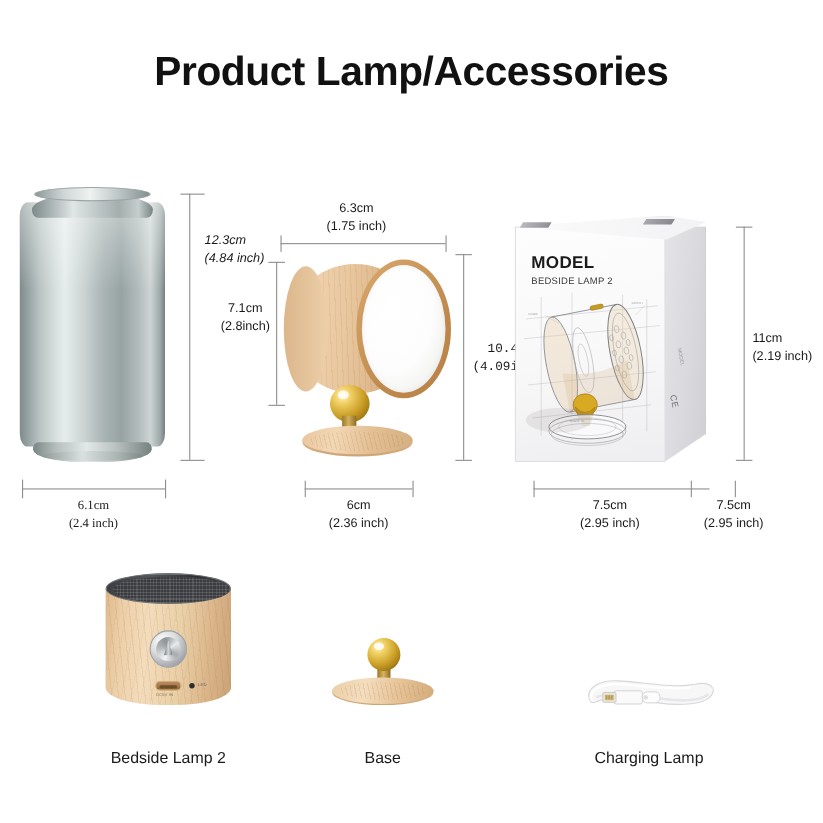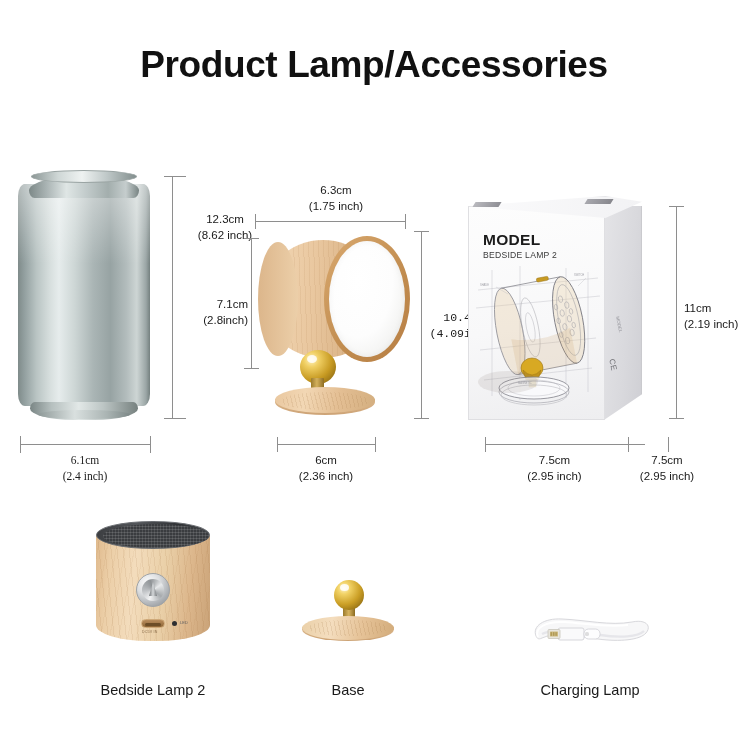--- a/index.html
+++ b/index.html
@@ -302,23 +302,23 @@
       <div class="can-body"></div>
       <div class="can-neck"></div>
       <div class="can-lid"></div>
       <div class="can-bottom"></div>
       <div class="can-bottom-rim"></div>
     </div>
 
     <div class="vline" style="left:172px; top:176px; height:242px;"></div>
     <div class="tick-h" style="left:164px; top:176px; width:22px;"></div>
     <div class="tick-h" style="left:164px; top:418px; width:22px;"></div>
-    <div class="dimtext" style="left:186px; top:211px; width:78px; text-align:center;">
+    <div class="dimtext" style="left:186px; top:211px; width:78px; text-align:left;font-style:italic;">
       <div>12.3cm</div>
-      <div>(8.62 inch)</div>
+      <div>(4.84 inch)</div>
     </div>
 
     <div class="hline" style="left:20px; top:444px; width:130px;"></div>
     <div class="tick-v" style="left:20px; top:436px; height:17px;"></div>
     <div class="tick-v" style="left:150px; top:436px; height:17px;"></div>
     <div class="dimtext" style="left:25px; top:452px; width:120px;font-family:Liberation Serif, serif;">
       <div>6.1cm</div>
       <div>(2.4 inch)</div>
     </div>
   </div>
@@ -332,32 +332,32 @@
       <div class="lamp-face-ring"></div>
       <div class="lamp-face"></div>
       <div class="lamp-ball"></div>
       <div class="lamp-ball-hl"></div>
       <div class="lamp-post"></div>
       <div class="lamp-base-side"></div>
       <div class="lamp-base-top"></div>
       <div class="lamp-base-grain"></div>
     </div>
 
-    <div class="dimtext" style="left:276px; top:182px; width:120px;">
+    <div class="dimtext" style="left:264px; top:182px; width:120px;">
       <div>6.3cm</div>
       <div>(1.75 inch)</div>
     </div>
     <div class="hline" style="left:255px; top:221px; width:150px;"></div>
     <div class="tick-v" style="left:255px; top:214px; height:15px;"></div>
     <div class="tick-v" style="left:405px; top:214px; height:15px;"></div>
 
     <div class="vline" style="left:251px; top:238px; height:130px;"></div>
     <div class="tick-h" style="left:244px; top:238px; width:15px;"></div>
     <div class="tick-h" style="left:244px; top:368px; width:15px;"></div>
-    <div class="dimtext" style="left:198px; top:296px; width:50px; text-align:right;">
+    <div class="dimtext" style="left:198px; top:273px; width:50px; text-align:center;">
       <div>7.1cm</div>
       <div>(2.8inch)</div>
     </div>
 
     <div class="vline" style="left:421px; top:231px; height:187px;"></div>
     <div class="tick-h" style="left:414px; top:231px; width:15px;"></div>
     <div class="tick-h" style="left:414px; top:418px; width:15px;"></div>
     <div class="dimtext" style="left:429px; top:310px; width:70px; text-align:center;font-family:Liberation Mono, monospace;">
       <div>10.4cm</div>
       <div>(4.09inch)</div>

